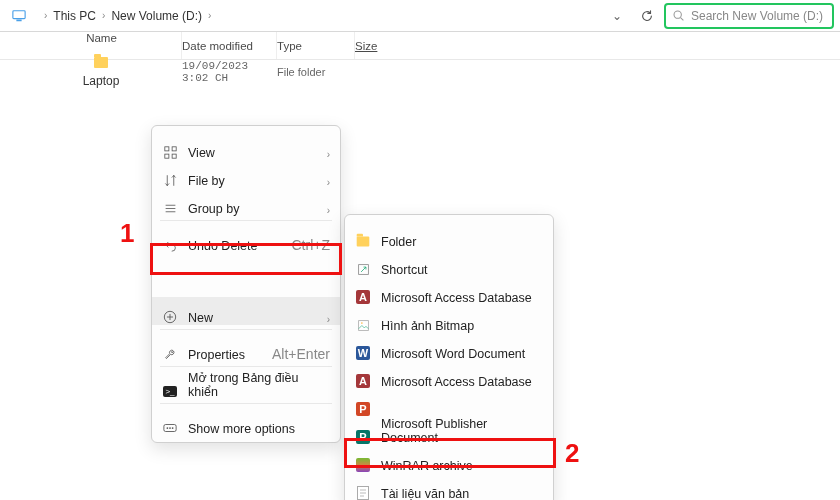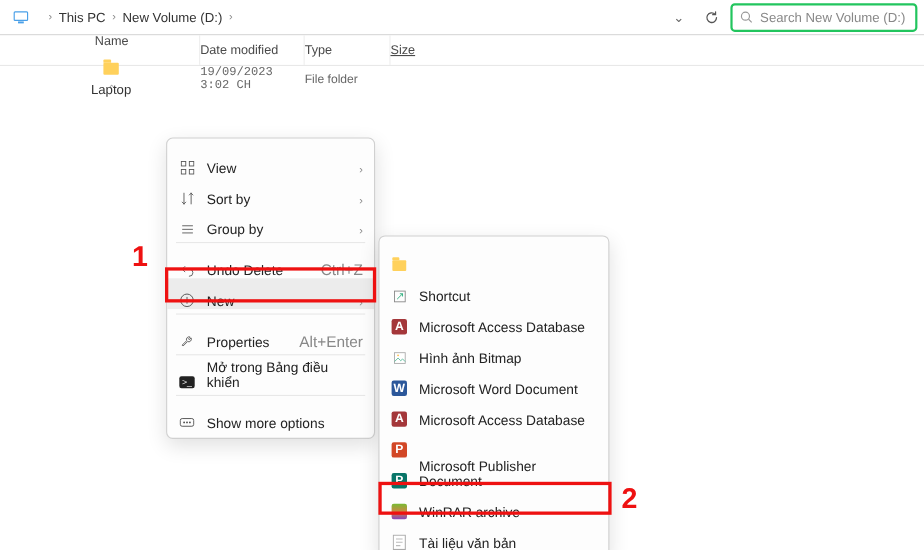--- a/index.html
+++ b/index.html
@@ -107,20 +107,21 @@
     display:flex; align-items:center; justify-content:center;
     color: #555; flex-shrink:0;
     font-size: 13px;
   }
   .ctx .item .lbl { flex:1; }
   .ctx .item .kb { color:#888; font-size:14px; }
   .ctx .item .chev { color:#888; font-size:10px; }
   .ctx hr { border:none; border-top:1px solid #e8e8e8; margin:4px 8px; }
   .ctx .highlight {
     background: #ececec;
+    margin-top: 44px;
   }
   
   .redbox {
     position: absolute;
     border: 3px solid #e11;
     background: transparent;
     pointer-events: none;
   }
   .rednum {
     position: absolute;
@@ -210,21 +211,21 @@
       </span>
     <span class="lbl">View</span>
     <span class="chev">›</span>
   </div>
   <div class="item">
     <span class="ic">
         <svg width="13" height="13" viewBox="0 0 16 16">
           <path d="M4 2v12M4 14l-2-2M4 14l2-2M12 14V2M12 2l-2 2M12 2l2 2" stroke="#555" fill="none" stroke-linecap="round"></path>
         </svg>
       </span>
-    <span class="lbl">Sort by</span>
+    <span class="lbl">File by</span>
     <span class="chev">›</span>
   </div>
   <div class="item">
     <span class="ic">
         <svg width="13" height="13" viewBox="0 0 16 16">
           <line x1="2" y1="4" x2="14" y2="4" stroke="#555"></line>
           <line x1="2" y1="8" x2="14" y2="8" stroke="#555"></line>
           <line x1="2" y1="12" x2="14" y2="12" stroke="#555"></line>
         </svg>
       </span>
@@ -281,20 +282,21 @@
       </span>
     <span class="lbl">Show more options</span>
   </div>
 </div>
 
 <div class="ctx ctx2">
   <div class="item">
     <span class="ic">
         <span class="folder-icon" style="transform:scale(0.9)"></span>
       </span>
+    <span class="lbl">Folder</span>
   </div>
   <div class="item">
     <span class="ic">
         <svg width="13" height="13" viewBox="0 0 16 16">
           <rect x="2" y="2" width="12" height="12" fill="none" stroke="#888"></rect>
           <path d="M5 11l6-6M11 5h-3M11 5v3" stroke="#2a7" fill="none"></path>
         </svg>
       </span>
     <span class="lbl">Shortcut</span>
   </div>

